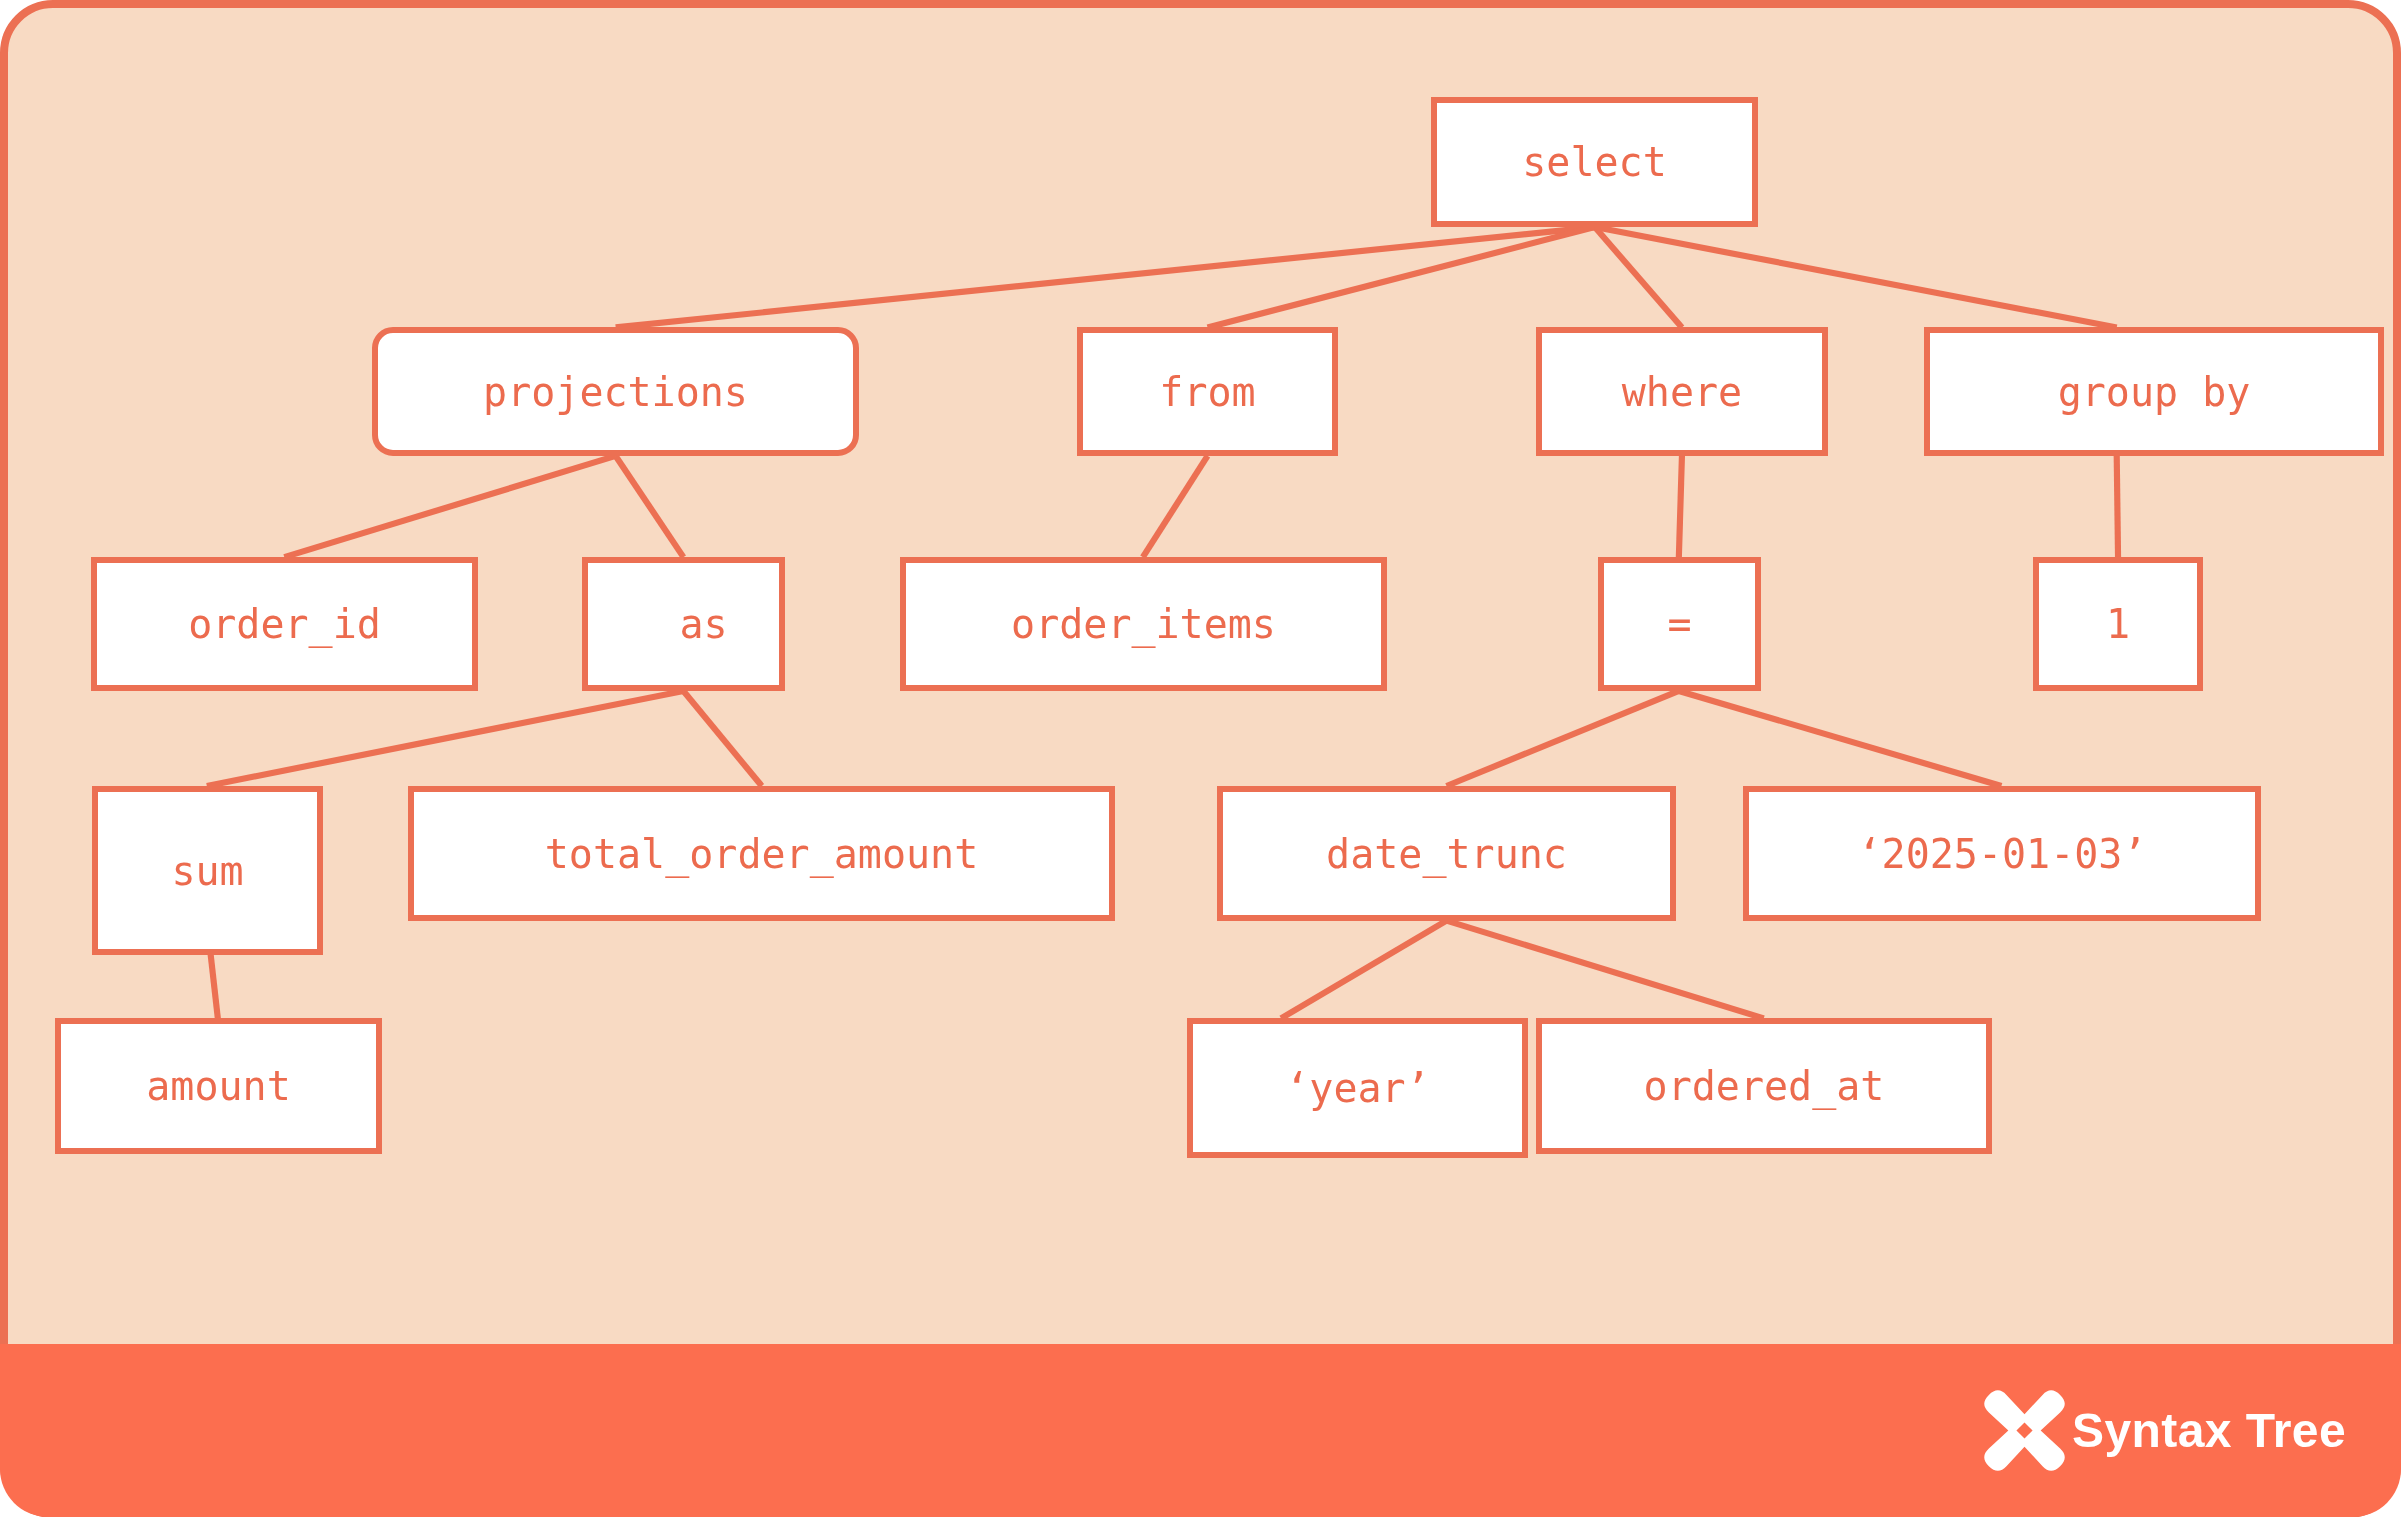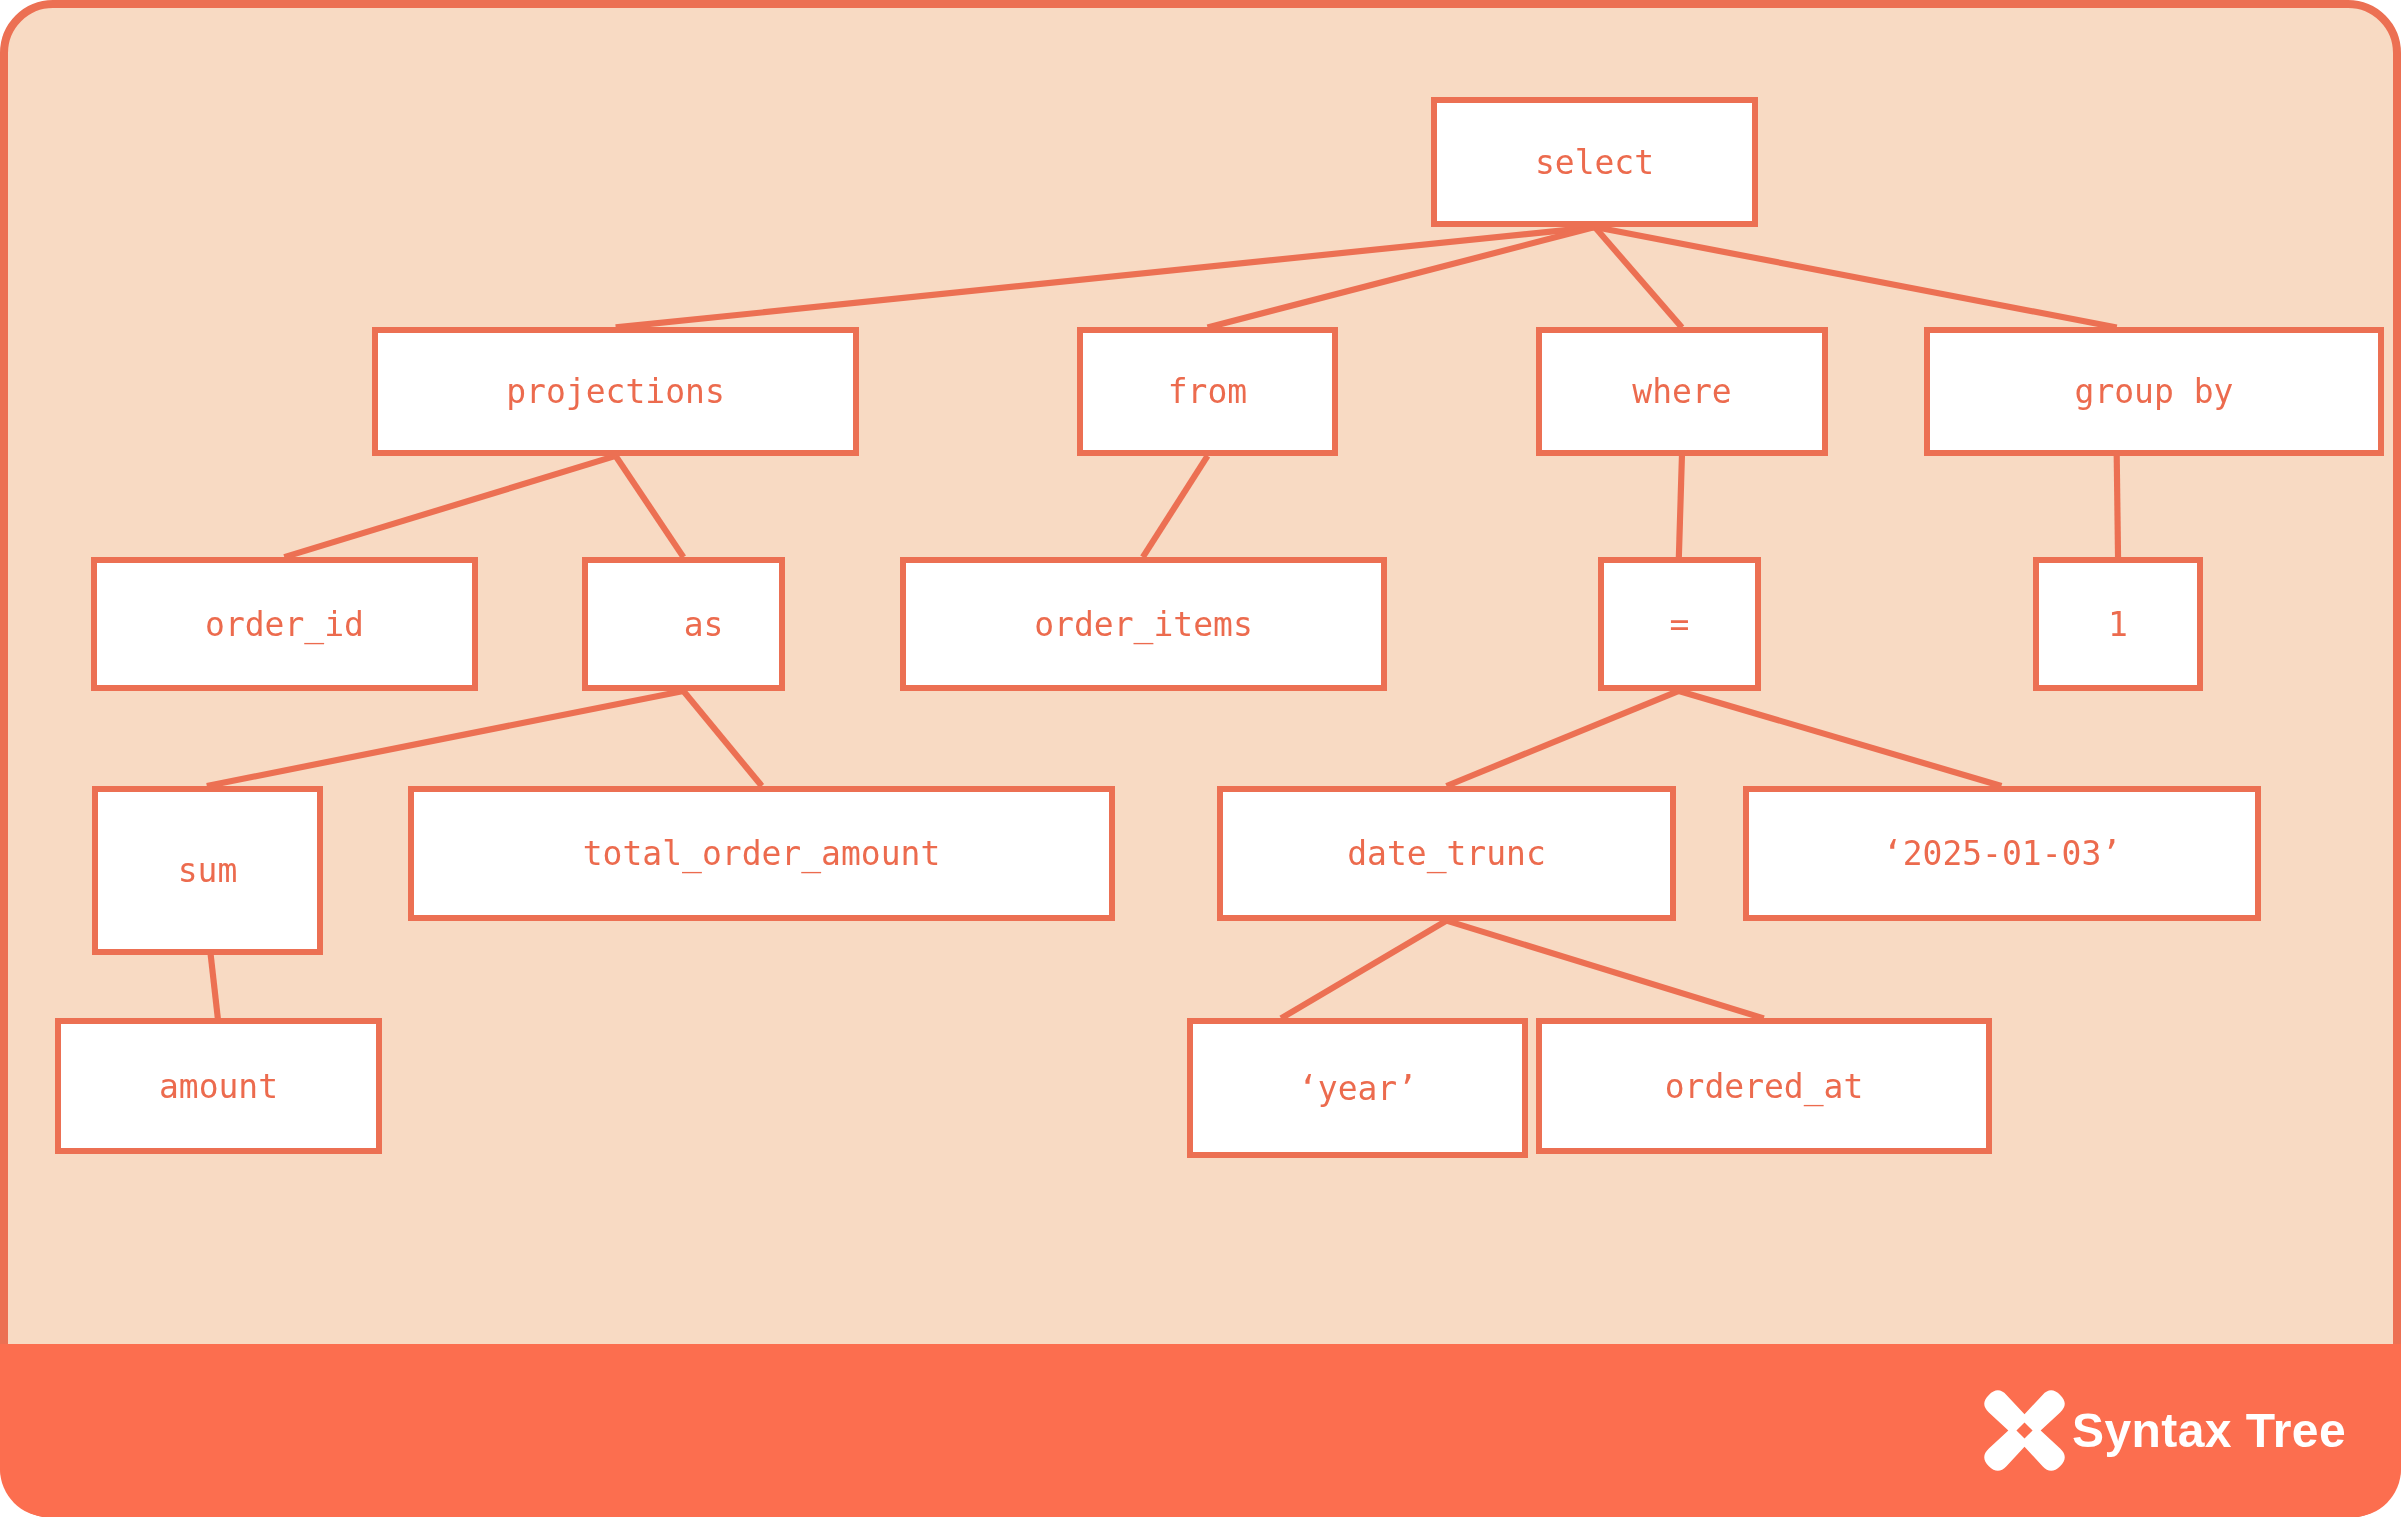--- a/index.html
+++ b/index.html
@@ -74,21 +74,21 @@
   .node {
     position: absolute;
     box-sizing: border-box;
     background: #ffffff;
     border: 6.2px solid #EC7053;
     color: #EC6B4E;
     display: flex;
     align-items: center;
     justify-content: center;
     font-family: "DejaVu Sans Mono", "Liberation Mono", monospace;
-    font-size: 33px;
+    font-size: 40px;
     line-height: 1;
     letter-spacing: 0px;
     white-space: pre;
   }
 </style>
 </head>
 <body>
 
 <div id="stage">
   <div id="card"></div>
@@ -107,21 +107,21 @@
         <line x1="776.5" y1="785" x2="235" y2="893" stroke="#EC7053" stroke-width="7" stroke-linecap="butt"></line>
         <line x1="776.5" y1="785" x2="865.5" y2="893" stroke="#EC7053" stroke-width="7" stroke-linecap="butt"></line>
         <line x1="1907.5" y1="785" x2="1643.5" y2="893" stroke="#EC7053" stroke-width="7" stroke-linecap="butt"></line>
         <line x1="1907.5" y1="785" x2="2274" y2="893" stroke="#EC7053" stroke-width="7" stroke-linecap="butt"></line>
         <line x1="235" y1="1046" x2="247.5" y2="1157" stroke="#EC7053" stroke-width="7" stroke-linecap="butt"></line>
         <line x1="1643.5" y1="1046" x2="1455.5" y2="1157" stroke="#EC7053" stroke-width="7" stroke-linecap="butt"></line>
         <line x1="1643.5" y1="1046" x2="2004" y2="1157" stroke="#EC7053" stroke-width="7" stroke-linecap="butt"></line>
       </svg>
 
   <div class="node" style="left: 1431px; top: 97px; width: 327px; height: 130px;">select</div>
-      <div class="node" style="left: 372px; top: 327px; width: 487px; height: 129px;">projections</div>
+      <div class="node" style="left: 372px; top: 327px; width: 487px; height: 129px; border-radius: 21px;">projections</div>
       <div class="node" style="left: 1077px; top: 327px; width: 261px; height: 129px;">from</div>
       <div class="node" style="left: 1536px; top: 327px; width: 292px; height: 129px;">where</div>
       <div class="node" style="left: 1924px; top: 327px; width: 460px; height: 129px;">group by</div>
       <div class="node" style="left: 91px; top: 557px; width: 387px; height: 134px;">order_id</div>
       <div class="node" style="left: 582px; top: 557px; width: 203px; height: 134px; padding-left: 40px;">as</div>
       <div class="node" style="left: 900px; top: 557px; width: 487px; height: 134px;">order_items</div>
       <div class="node" style="left: 1598px; top: 557px; width: 163px; height: 134px;">=</div>
       <div class="node" style="left: 2033px; top: 557px; width: 170px; height: 134px;">1</div>
       <div class="node" style="left: 92px; top: 786px; width: 231px; height: 169px;">sum</div>
       <div class="node" style="left: 408px; top: 786px; width: 707px; height: 135px;">total_order_amount</div>

